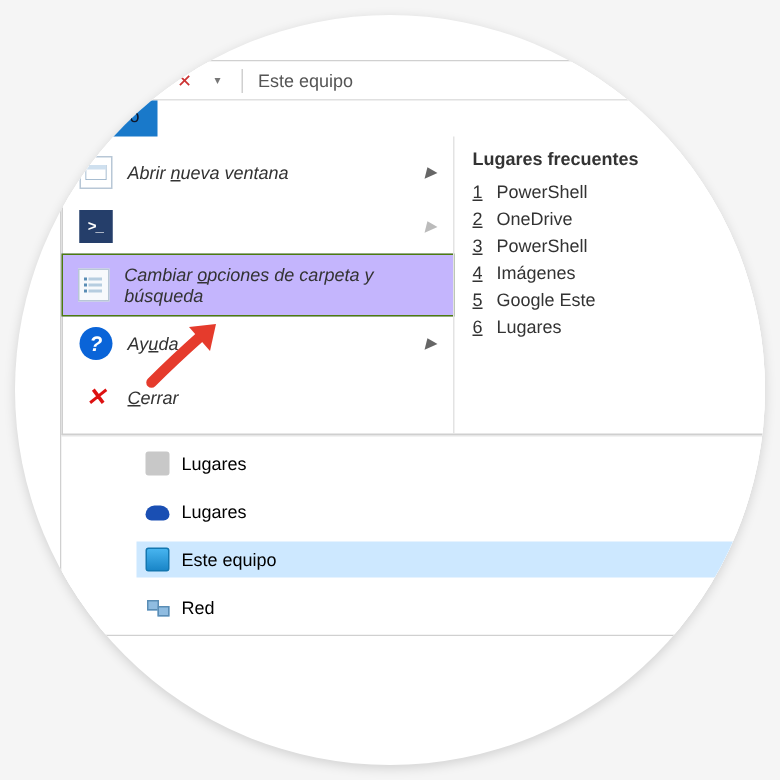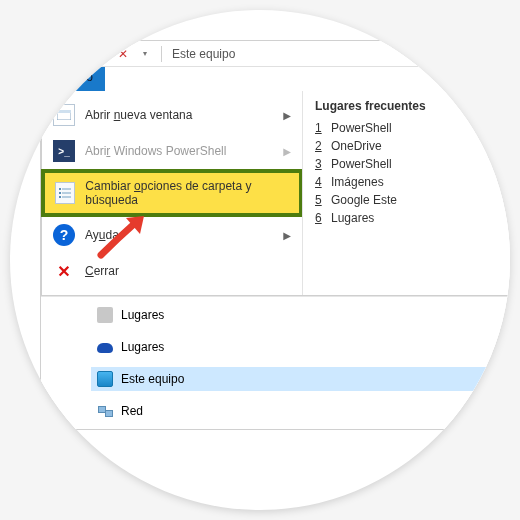--- a/index.html
+++ b/index.html
@@ -7,22 +7,22 @@
   .circle-mask { width: 500px; height: 500px; margin: 10px; border-radius: 50%; overflow: hidden; background: #fff; box-shadow: 0 2px 8px rgba(0,0,0,0.15); position: relative; }
   .explorer { position: absolute; left: 30px; top: 30px; width: 600px; background: #fff; border: 1px solid #d0d0d0; }
   .qat { height: 26px; background: #fff; border-bottom: 1px solid #e0e0e0; display: flex; align-items: center; padding: 0 6px; gap: 2px; font-size: 12px; }
   .qat .icon-btn { width: 20px; height: 20px; display: flex; align-items: center; justify-content: center; color: #0a64a0; }
   .qat .sep { width: 1px; height: 16px; background: #d0d0d0; margin: 0 4px; }
   .qat .title-lbl { color: #555; margin-left: 4px; }
   .ribbon-tabs { height: 24px; display:flex; }
   .file-tab { background: #1979ca; color:#0f172a; padding: 3px 12px; font-size: 12px; }
   .menu-panel { border:1px solid #cfcfcf; border-top: none; display:flex; background:#fff; }
   .left-col { width: 260px; padding: 6px 0; }
-  .menu-item { display:flex; align-items:center; padding: 6px 10px; gap: 10px; font-size: 12px; color:#333; border:1px solid transparent; }
-  .menu-item.hover { background: #fde047; border:4px solid #4d7c0f; margin: 0 -1px; justify-content: flex-end; }
+  .menu-item { display:flex; align-items:center; padding: 6px 10px; gap: 10px; font-size: 12px; color:#333; border:1px solid transparent;font-style:italic; }
+  .menu-item.hover { background: #c4b5fd; border:1px solid #4d7c0f; margin: 0 -1px; justify-content: flex-end; }
   .menu-item.disabled { color:#9a9a9a; }
   .menu-item .spacer { flex:1; }
   .menu-item .arrow { font-size: 10px; color:#666; }
   .menu-item.disabled .arrow { color:#bbb; }
   .m-icon { width: 22px; height: 22px; display:flex; align-items:center; justify-content:center; border:1px solid #b8c7d6; background:#fff; }
   .m-icon.ps { background:#253e6a; border-color:#253e6a; color:#fff; font-size:10px; font-weight:bold; }
   .m-icon.opts { background:#f7f9fc; }
   .m-icon.help { border:none; width:22px; height:22px; border-radius:50%; background:#0a64d8; color:#fff; font-weight:bold; font-size:14px; }
   .m-icon.close { border:none; color:#d11; font-size:16px; font-weight:bold; }
   .right-col { flex:1; border-left:1px solid #e3e3e3; padding:8px 12px; font-size:12px; }
@@ -73,21 +73,20 @@
                 <rect x="0" y="0" width="14" height="3" fill="#cfe0ef"></rect>
               </svg>
           </span>
           <span>Abrir <u class="accel">n</u>ueva ventana</span>
           <span class="spacer"></span>
           <span class="arrow">▶</span>
         </div>
 
         <div class="menu-item disabled">
           <span class="m-icon ps">&gt;_</span>
-          <span>Abri<u class="accel">r</u> Windows PowerShell</span>
           <span class="spacer"></span>
           <span class="arrow">▶</span>
         </div>
 
         <div class="menu-item hover">
           <span class="m-icon opts">
             <svg width="14" height="14">
                 <rect x="1" y="2" width="2" height="2" fill="#5a8db5"></rect>
                 <rect x="4" y="2" width="9" height="2" fill="#b6cde0"></rect>
                 <rect x="1" y="6" width="2" height="2" fill="#5a8db5"></rect>

